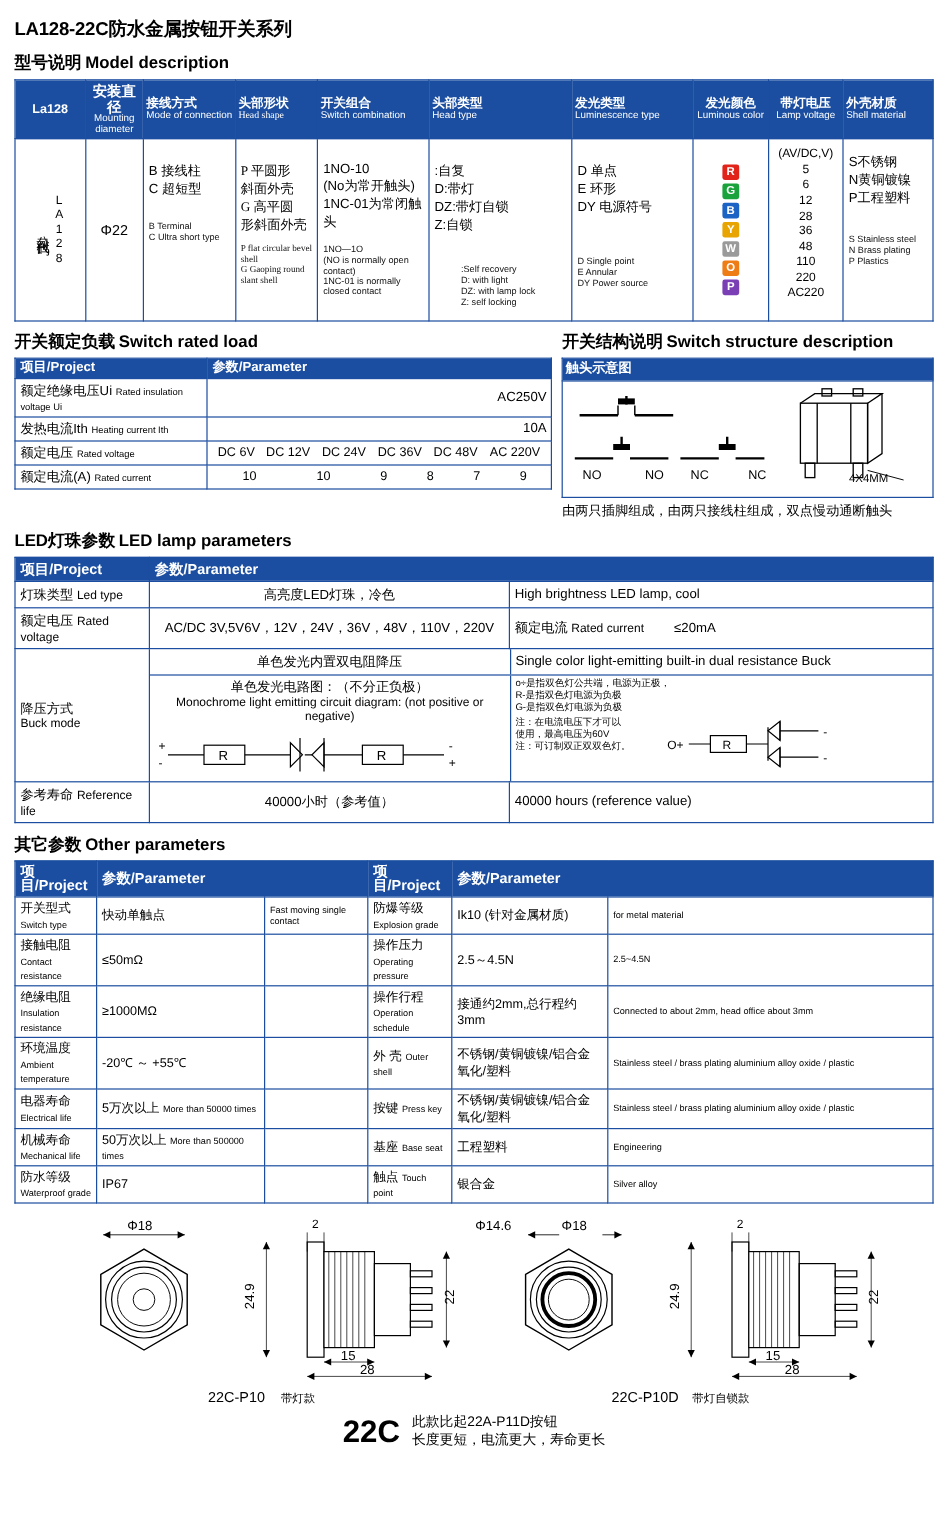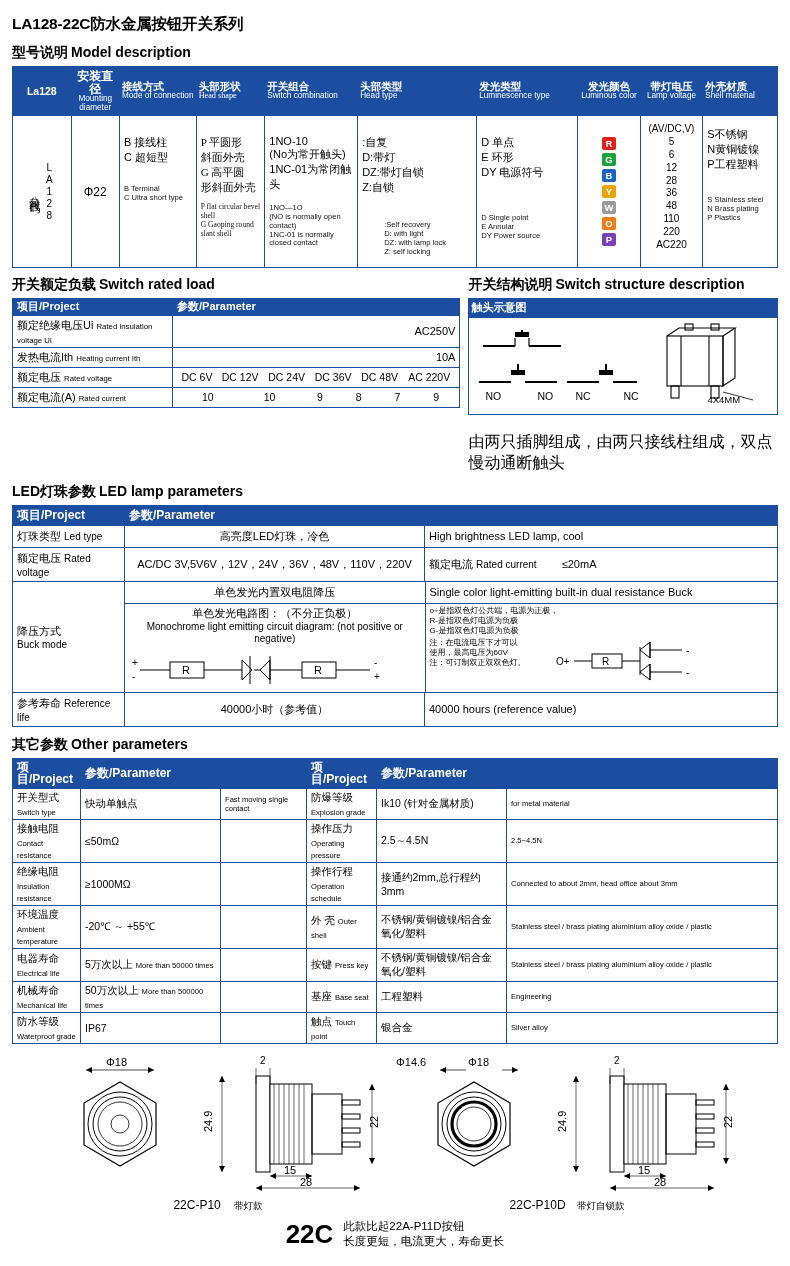--- a/index.html
+++ b/index.html
@@ -366,21 +366,21 @@
               <span style="position:absolute;left:14px;top:-22px;font-size:10.5px;">NO</span>
               <span style="position:absolute;left:66px;top:-22px;font-size:10.5px;">NO</span>
               <span style="position:absolute;left:104px;top:-22px;font-size:10.5px;">NC</span>
               <span style="position:absolute;left:152px;top:-22px;font-size:10.5px;">NC</span>
               <span style="position:absolute;left:236px;top:-18px;font-size:9.5px;">4X4MM</span>
             </div>
           </td>
         </tr>
       </tbody>
         </table>
-      <div style="font-size:16px;margin-top:17px;">由两只插脚组成，由两只接线柱组成，双点慢动通断触头</div>
+      <div style="font-size:11px;margin-top:3px;">由两只插脚组成，由两只接线柱组成，双点慢动通断触头</div>
     </div>
   </div>
 
   <h2 class="section">
     <span>LED灯珠参数</span><span class="en">LED lamp parameters</span>
   </h2>
   <table class="led">
     <tbody>
         <tr>
       <td class="hdr" style="width:112px;font-size:12px;">项目/Project</td>

